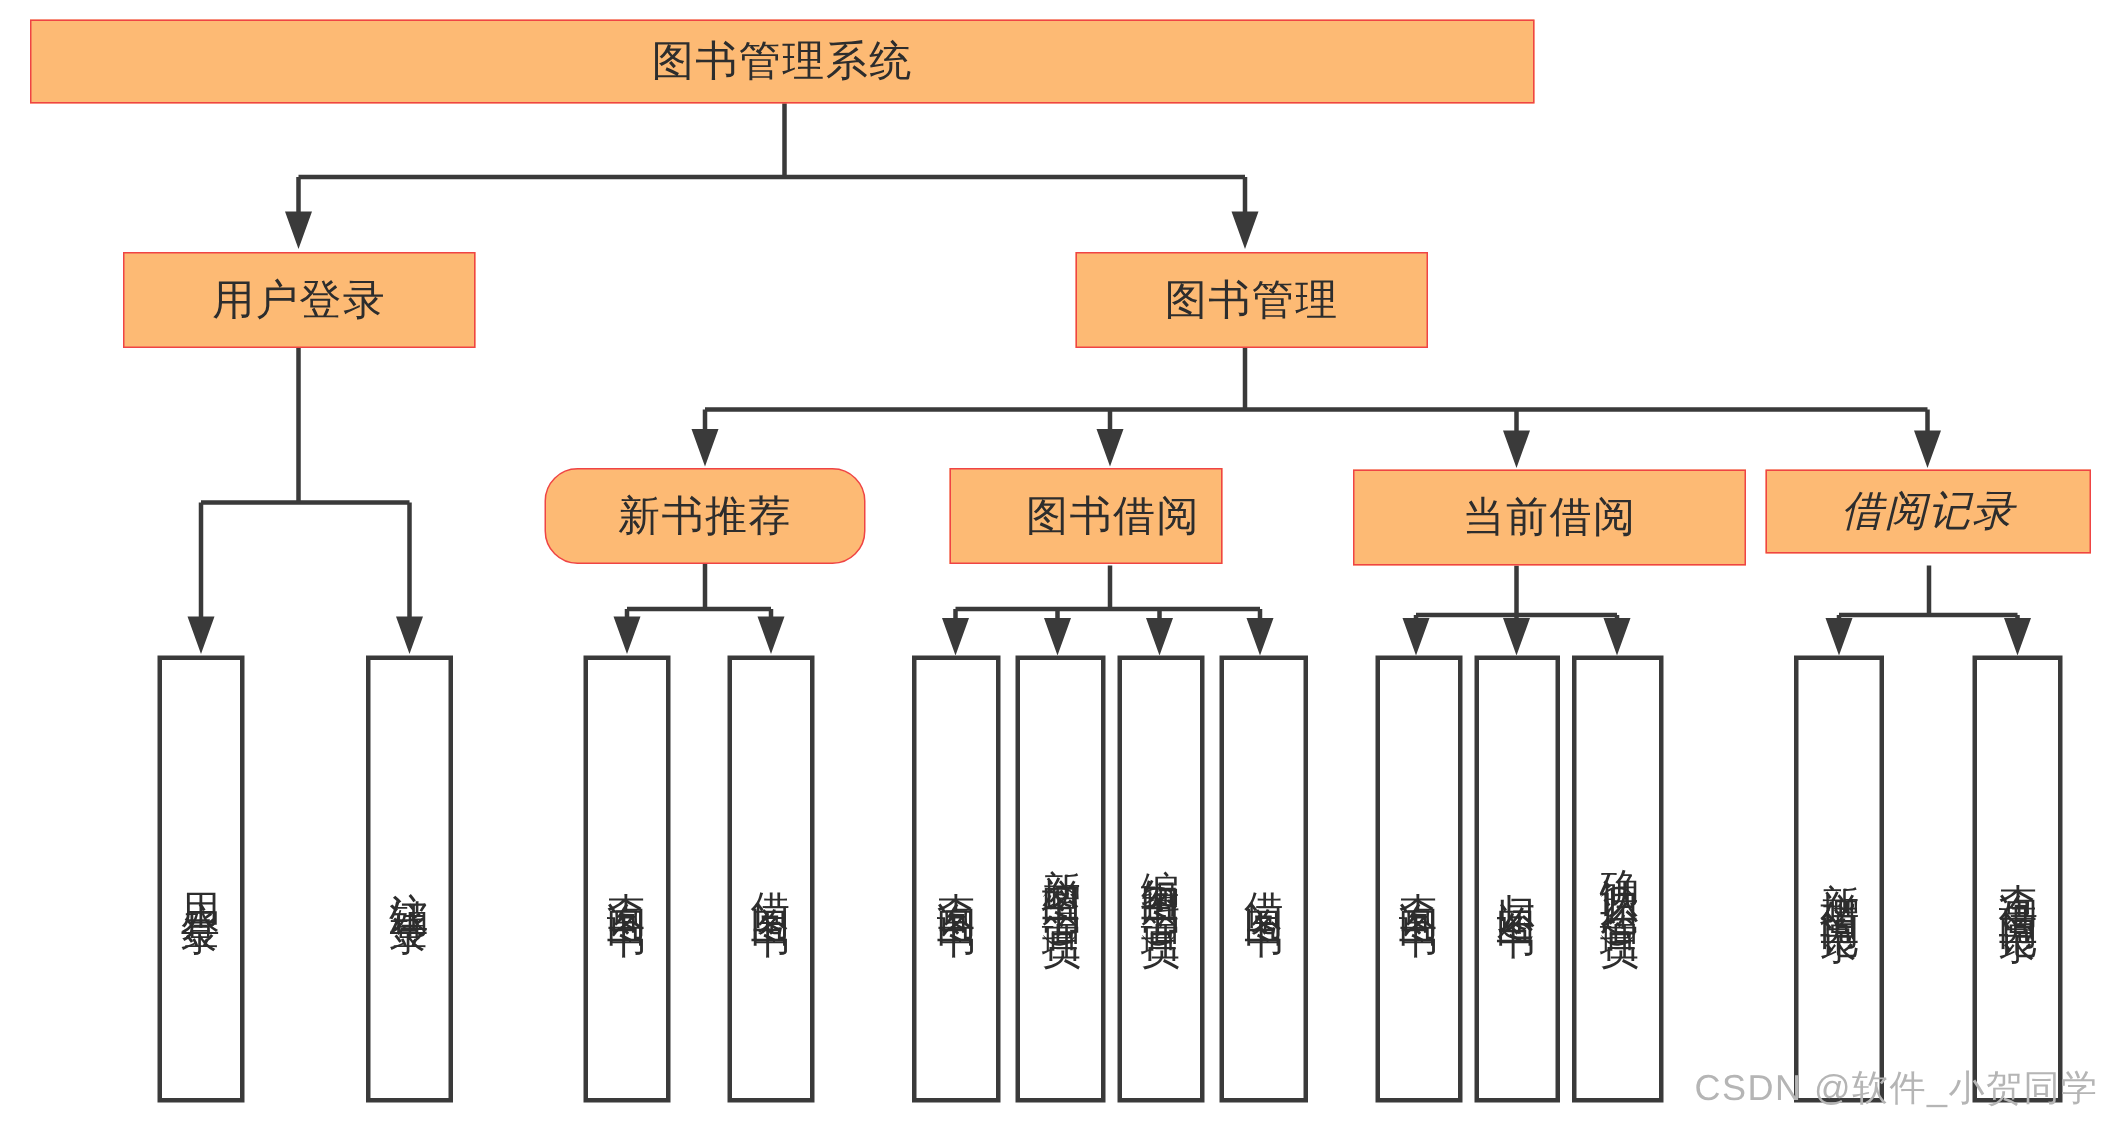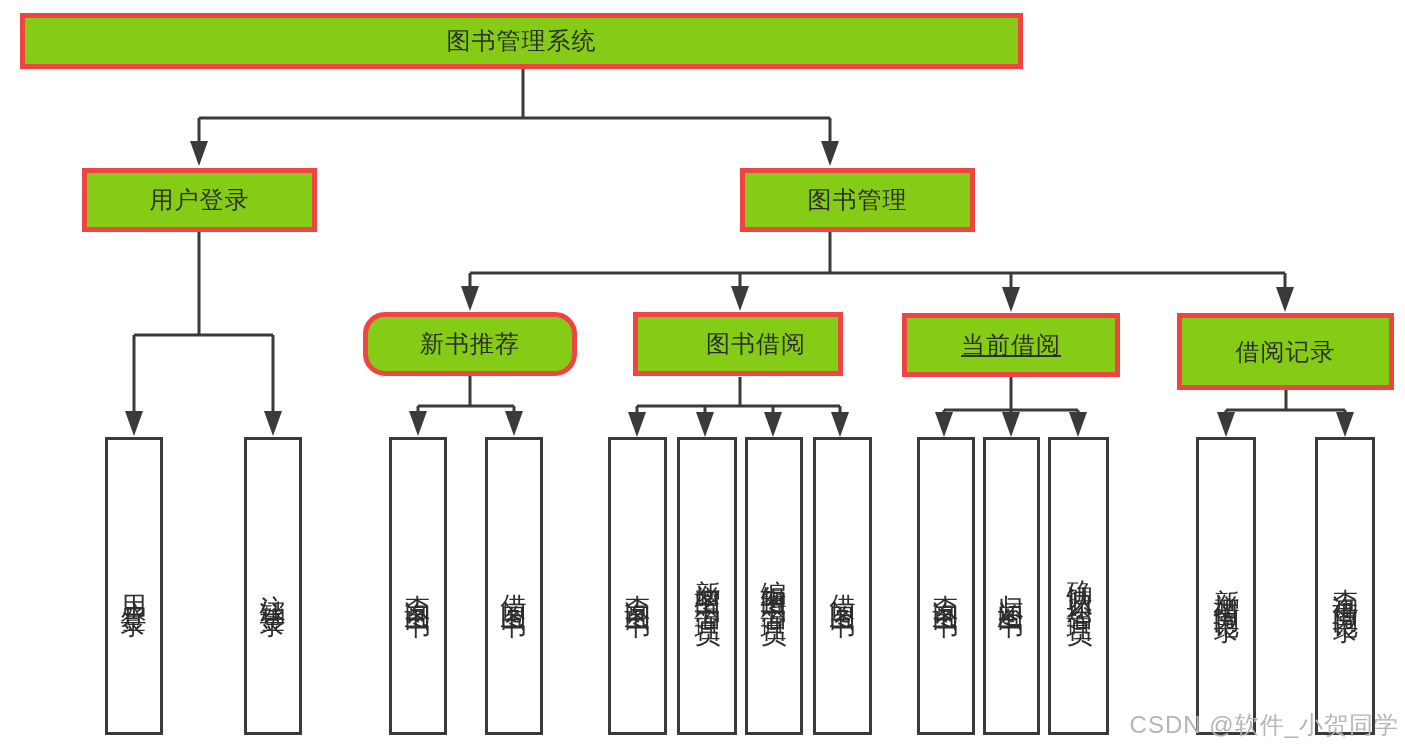--- a/index.html
+++ b/index.html
@@ -17,26 +17,26 @@
   }
   #connectors {
     position: absolute;
     left: 0; top: 0;
     width: 1405px;
     height: 747px;
   }
   .hbox {
     position: absolute;
     box-sizing: border-box;
-    border: 5px solid #ef4444;
-    background: #84cc16;
+    border: 1px solid #ef4444;
+    background: #fdba74;
     display: flex;
     align-items: center;
     justify-content: center;
-    font-size: 24px;
+    font-size: 28px;
     color: #2d2d2d;
     letter-spacing: 1px;
     white-space: nowrap;
   }
   .vbox {
     position: absolute;
     top: 437px;
     height: 298px;
     box-sizing: border-box;
     border: 3px solid #3a3a3a;
@@ -90,26 +90,26 @@
          M935 412 L953 412 L944 437 Z
          M1002 412 L1020 412 L1011 437 Z
          M1069 412 L1087 412 L1078 437 Z
          M1217 412 L1235 412 L1226 437 Z
          M1336 412 L1354 412 L1345 437 Z"></path>
   </svg>
 
   <div class="hbox" style="left:20px; top:13px; width:1003px; height:56px;">图书管理系统</div>
 
   <div class="hbox" style="left:82px; top:168px; width:235px; height:64px;">用户登录</div>
-  <div class="hbox" style="left:740px; top:168px; width:235px; height:64px;">图书管理</div>
+  <div class="hbox" style="left:717px; top:168px; width:235px; height:64px;">图书管理</div>
 
   <div class="hbox" style="left:363px; top:312px; width:214px; height:64px;border-radius:22px;">新书推荐</div>
-  <div class="hbox" style="left:633px; top:312px; width:210px; height:64px;padding-left:36px;">图书借阅</div>
-  <div class="hbox" style="left:902px; top:313px; width:218px; height:64px;text-decoration:underline;">当前借阅</div>
-  <div class="hbox" style="left:1177px; top:313px; width:217px; height:77px;">借阅记录</div>
+  <div class="hbox" style="left:633px; top:312px; width:182px; height:64px;padding-left:36px;">图书借阅</div>
+  <div class="hbox" style="left:902px; top:313px; width:262px; height:64px;">当前借阅</div>
+  <div class="hbox" style="left:1177px; top:313px; width:217px; height:56px;font-style:italic;">借阅记录</div>
 
   <div class="vbox" style="left:105px; width:58px;">用户登录</div>
   <div class="vbox" style="left:244px; width:58px;">注销登录</div>
 
   <div class="vbox" style="left:389px; width:58px;">查询图书</div>
   <div class="vbox" style="left:485px; width:58px;">借阅图书</div>
 
   <div class="vbox" style="left:608px; width:59px;">查询图书</div>
   <div class="vbox" style="left:677px; width:60px;">新增图书（管理员）</div>
   <div class="vbox" style="left:745px; width:58px;">编辑图书（管理员）</div>

